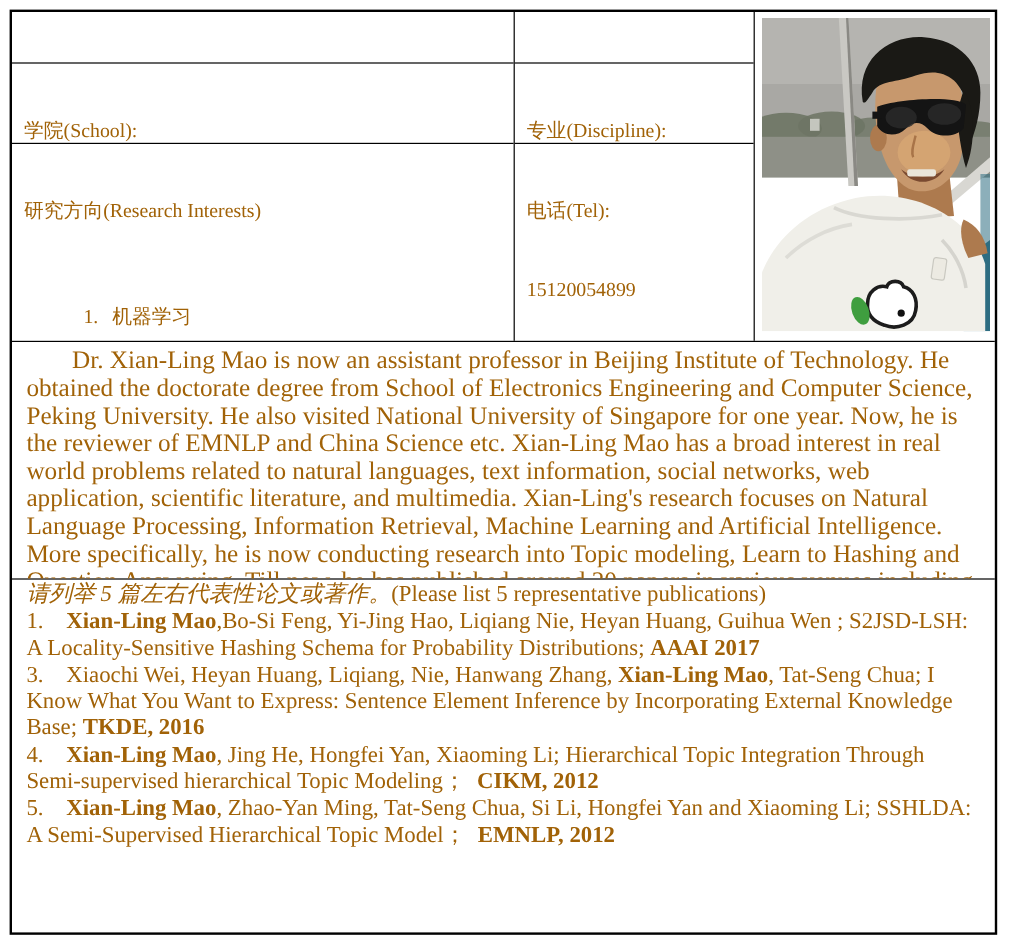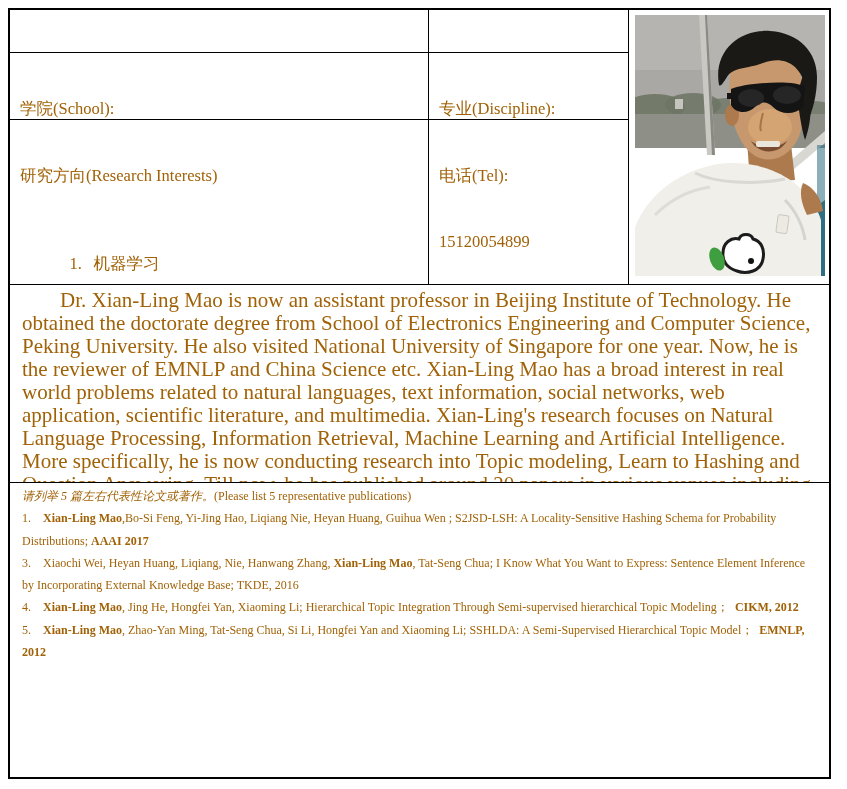--- a/index.html
+++ b/index.html
@@ -19,21 +19,21 @@
   .cell-name{line-height:21px;}
   .ri-num{display:inline-block;width:24px;}
   .row-header{height:24px;box-sizing:border-box;border-bottom:1px solid var(--border,#000);
               font-size:17px;line-height:21px;padding:1px 0 0 10px;overflow:hidden;}
   .row-bio{height:198px;box-sizing:border-box;border-bottom:1px solid var(--border,#000);
            padding:4px 12px 0 12px;overflow:hidden;}
   .row-bio p{margin:0;font-size:21px;line-height:23px;text-indent:38px;}
   .row-pubs-header{height:25px;box-sizing:border-box;border-bottom:1px solid var(--border,#000);
               font-size:17px;line-height:22px;padding:1px 0 0 10px;overflow:hidden;}
   .row-pubs{height:244px;box-sizing:border-box;padding:2px 10px 0 12px;overflow:hidden;}
-  .row-pubs p{margin:0;font-size:12px;line-height:22.3px;white-space:pre-wrap;}
+  .row-pubs p{margin:0;font-size:19px;line-height:22.3px;white-space:pre-wrap;}
   .photo-frame{width:190px;height:261px;display:block;}
 </style>
 </head>
 <body>
 
 <div class="page">
   <div class="tbl">
 
     <div class="band-top">
       <div class="col-left">
@@ -136,19 +136,19 @@
 
 
     <div class="row-bio">
       <p>Dr. Xian-Ling Mao is now an assistant professor in Beijing Institute of Technology. He obtained the doctorate degree from School of Electronics Engineering and Computer Science, Peking University. He also visited National University of Singapore for one year. Now, he is the reviewer of EMNLP and China Science etc. Xian-Ling Mao has a broad interest in real world problems related to natural languages, text information, social networks, web application, scientific literature, and multimedia. Xian-Ling's research focuses on Natural Language Processing, Information Retrieval, Machine Learning and Artificial Intelligence. More specifically, he is now conducting research into Topic modeling, Learn to Hashing and Question Answering. Till now, he has published around 20 papers in various venues including AAAI, IJCAI, TKDE, EMNLP, CIKM and COLING etc.</p>
     </div>
 
 
     <div class="row-pubs">
       <p><span style="font-style: italic;">请列举 5 篇左右代表性论文或著作。</span><span>(Please list 5 representative publications)</span></p>
       <p><span>1.    </span><span style="font-weight: bold;">Xian-Ling Mao</span><span>,Bo-Si Feng, Yi-Jing Hao, Liqiang Nie, Heyan Huang, Guihua Wen ; S2JSD-LSH: A Locality-Sensitive Hashing Schema for Probability Distributions; </span><span style="font-weight: bold;">AAAI 2017</span></p>
-      <p><span>3.    Xiaochi Wei, Heyan Huang, Liqiang, Nie, Hanwang Zhang, </span><span style="font-weight: bold;">Xian-Ling Mao</span><span>, Tat-Seng Chua; I Know What You Want to Express: Sentence Element Inference by Incorporating External Knowledge Base; </span><span style="font-weight: normal;">TKDE, 2016</span></p>
+      <p><span>3.    Xiaochi Wei, Heyan Huang, Liqiang, Nie, Hanwang Zhang, </span><span style="font-weight: bold;">Xian-Ling Mao</span><span>, Tat-Seng Chua; I Know What You Want to Express: Sentence Element Inference by Incorporating External Knowledge Base; </span><span style="font-weight: bold;">TKDE, 2016</span></p>
       <p><span>4.    </span><span style="font-weight: bold;">Xian-Ling Mao</span><span>, Jing He, Hongfei Yan, Xiaoming Li; Hierarchical Topic Integration Through Semi-supervised hierarchical Topic Modeling；  </span><span style="font-weight: bold;">CIKM, 2012</span></p>
       <p><span>5.    </span><span style="font-weight: bold;">Xian-Ling Mao</span><span>, Zhao-Yan Ming, Tat-Seng Chua, Si Li, Hongfei Yan and Xiaoming Li; SSHLDA: A Semi-Supervised Hierarchical Topic Model；  </span><span style="font-weight: bold;">EMNLP, 2012</span></p>
     </div>
 
   </div>
 </div>
 
 </body></html>

